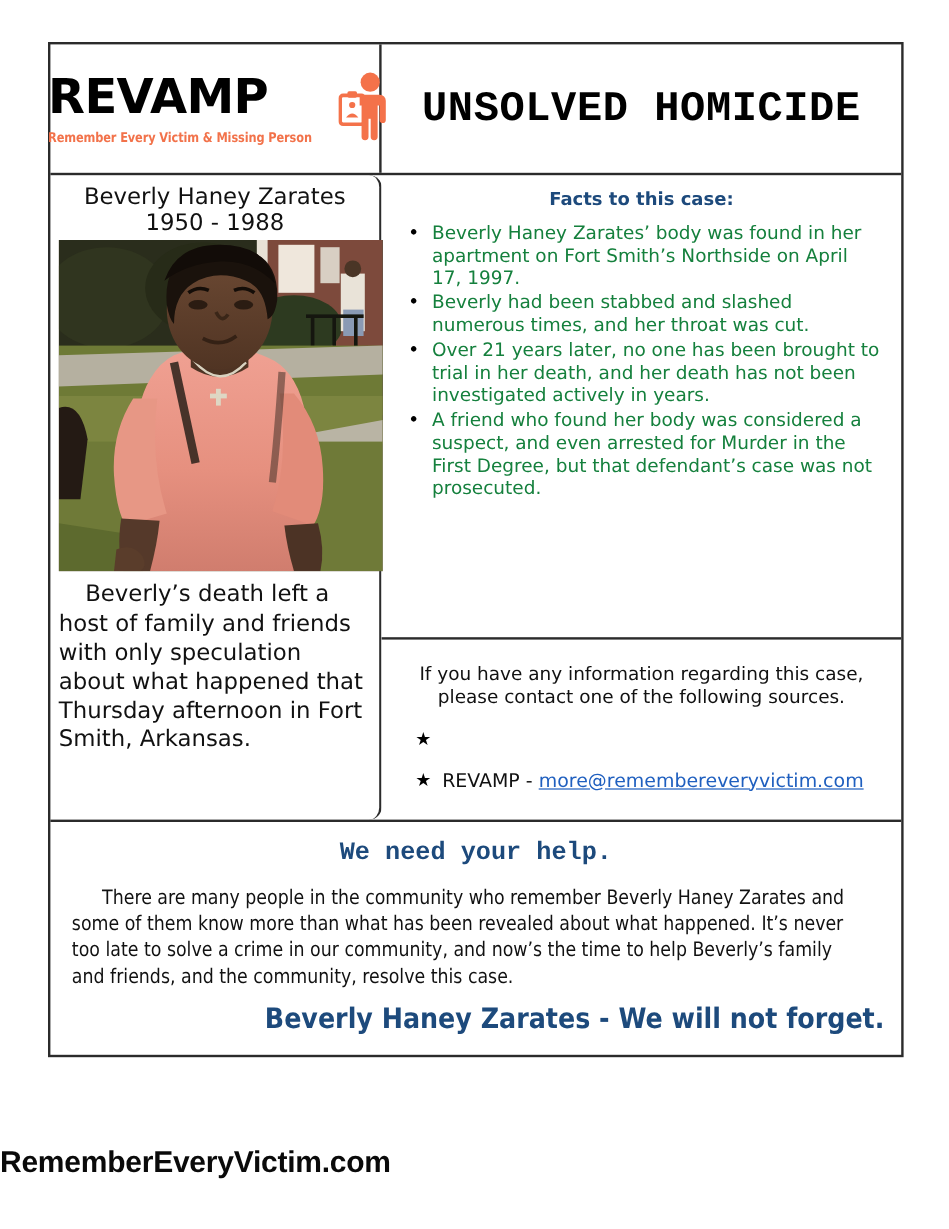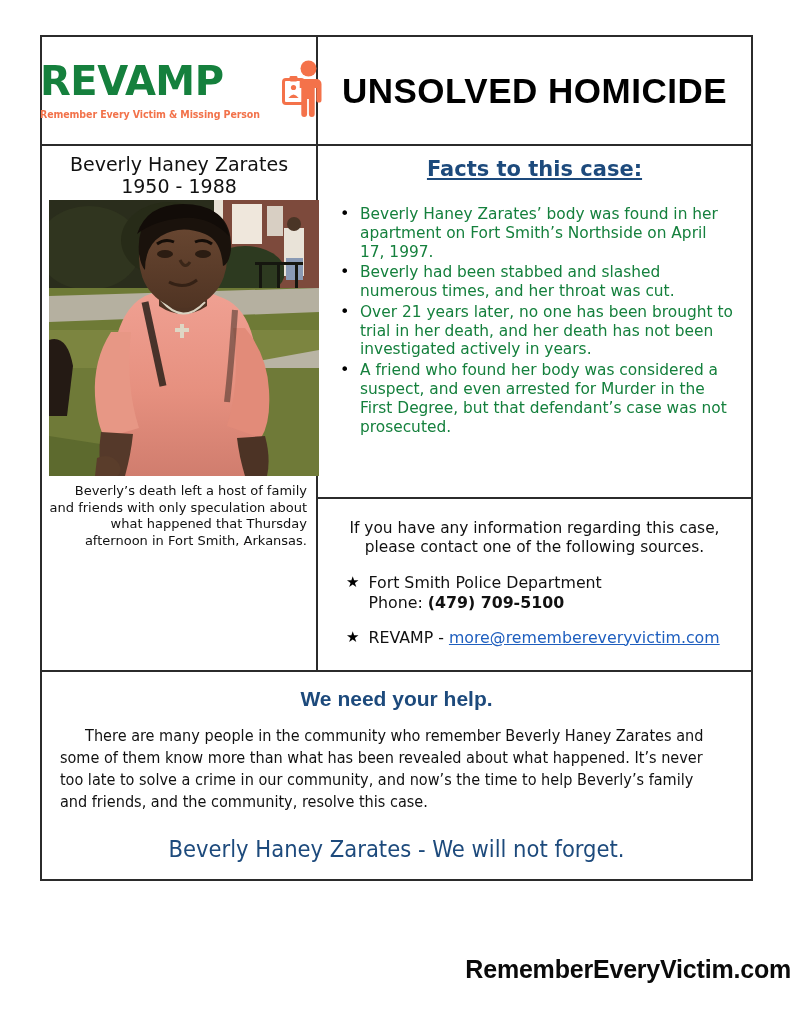--- a/index.html
+++ b/index.html
@@ -54,21 +54,21 @@
   .logo-text-wrap {
     display: flex;
     flex-direction: column;
     align-items: flex-start;
   }
   .logo-word {
     font-family: "DejaVu Sans", sans-serif;
     font-weight: bold;
     font-size: 40px;
     letter-spacing: -0.5px;
-    color: #15803d;
+    color: #000000;
     line-height: 1;
   }
   .logo-tagline {
     font-family: "DejaVu Sans Condensed", "Liberation Sans Narrow", "Liberation Sans", sans-serif;
     font-size: 11.2px;
     color: #f2724a;
     font-weight: bold;
     margin-top: 7px;
     letter-spacing: -0.1px;
     white-space: nowrap;
@@ -77,88 +77,87 @@
   }
   .logo-icon { flex: 0 0 auto; display:block; }
 
   .title-cell {
     flex: 1 1 auto;
     display: flex;
     align-items: center;
     justify-content: center;
   }
   .poster-title {
-    font-family: Liberation Sans, sans-serif;
+    font-family: Liberation Mono, monospace;
     font-weight: bold;
     font-size: 35px;
     color: #000000;
     letter-spacing: 0.5px;
   }
 
   
   .middle-band {
     display: flex;
     flex: 1 1 auto;
     border-bottom: 2px solid #2b2b2b;
     min-height: 0;
   }
   .left-col {
     width: 276px;
     flex: 0 0 auto;
     border-right: 2px solid #2b2b2b;
     box-sizing: border-box;
     padding: 5px 7px 0 7px;
+    border-radius: 10px;
   }
   .victim-name {
     text-align: center;
     font-family: "DejaVu Sans", sans-serif;
     font-size: 19px;
     color: #111111;
     line-height: 1.17;
     margin: 2px 0 3px 0;
   }
   .photo {
     width: 270px;
     height: 276px;
     margin: 0 auto;
     position: relative;
     overflow: hidden;
     background: #6d6552;
   }
   .caption {
     font-family: "DejaVu Sans", sans-serif;
-    font-size: 13px;
+    font-size: 19px;
     line-height: 1.27;
     color: #111111;
     margin-top: 7px;
     padding: 0 2px 0 0;
     text-indent: 22px;
-    text-align: right;
   }
 
   .right-col {
     flex: 1 1 auto;
     display: flex;
     flex-direction: column;
     min-width: 0;
   }
   .facts-pane {
     padding: 8px 14px 6px 14px;
     border-bottom: 2px solid #2b2b2b;
     flex: 1 1 auto;
     min-height: 0;
   }
   .facts-heading {
     text-align: center;
     font-family: "DejaVu Sans", sans-serif;
     font-weight: bold;
-    font-size: 21px;
+    font-size: 15px;
     color: #1d4a7c;
-    margin: 3px 0 24px 0;
-    text-decoration: underline;
+    margin: 3px 0 10px 0;
   }
   ul.facts-list {
     margin: 0;
     padding: 0 4px 0 26px;
     list-style: none;
   }
   ul.facts-list li {
     position: relative;
     font-family: "DejaVu Sans", sans-serif;
     font-size: 15.4px;
@@ -210,52 +209,52 @@
     text-decoration: underline;
   }
 
   
   .bottom-band {
     flex: 0 0 auto;
     padding: 12px 14px 16px 14px;
   }
   .help-heading {
     text-align: center;
-    font-family: Liberation Sans, sans-serif;
+    font-family: Liberation Mono, monospace;
     font-weight: bold;
     font-size: 21px;
     color: #1d4a7c;
     margin: 3px 0 14px 0;
   }
   .help-body {
     font-family: "DejaVu Sans Condensed", "Liberation Sans Narrow", "Liberation Sans", sans-serif;
     font-size: 16.6px;
     line-height: 1.33;
     color: #111111;
     text-indent: 26px;
     padding: 0 4px;
     transform: scaleX(0.97);
     transform-origin: left center;
   }
   .help-tagline {
-    text-align: center;
+    text-align: right;
     font-family: "DejaVu Sans Condensed", "Liberation Sans Narrow", "Liberation Sans", sans-serif;
-    font-weight: normal;
+    font-weight: bold;
     font-size: 23.5px;
     color: #1d4a7c;
-    margin-top: 22px;
+    margin-top: 10px;
   }
 
   
   .footer {
     position: absolute;
     left: 0;
     top: 955px;
     width: 791px;
-    text-align: right;
+    text-align: left;
     font-family: "Liberation Sans", sans-serif;
     font-weight: bold;
     font-size: 25px;
     color: #0a0a0a;
     letter-spacing: -0.2px;
   }
 </style>
 </head>
 <body>
 
@@ -385,24 +384,20 @@
           <li>Over 21 years later, no one has been brought to trial in her death, and her death has not been investigated actively in years.</li>
           <li>A friend who found her body was considered a suspect, and even arrested for Murder in the First Degree, but that defendant’s case was not prosecuted.</li>
         </ul>
       </div>
 
       <div class="contact-pane">
         <div class="contact-intro">If you have any information regarding this case, please contact one of the following sources.</div>
 
         <div class="contact-item">
           <span class="star">★</span>
-          <span class="contact-lines">
-            <span>Fort Smith Police Department</span><br>
-            <span>Phone: </span><span class="phone-num">(479) 709-5100</span>
-          </span>
         </div>
 
         <div class="contact-item">
           <span class="star">★</span>
           <span class="contact-lines">
             <span>REVAMP - </span><span class="email-link">more@remembereveryvictim.com</span>
           </span>
         </div>
       </div>
     </div>

